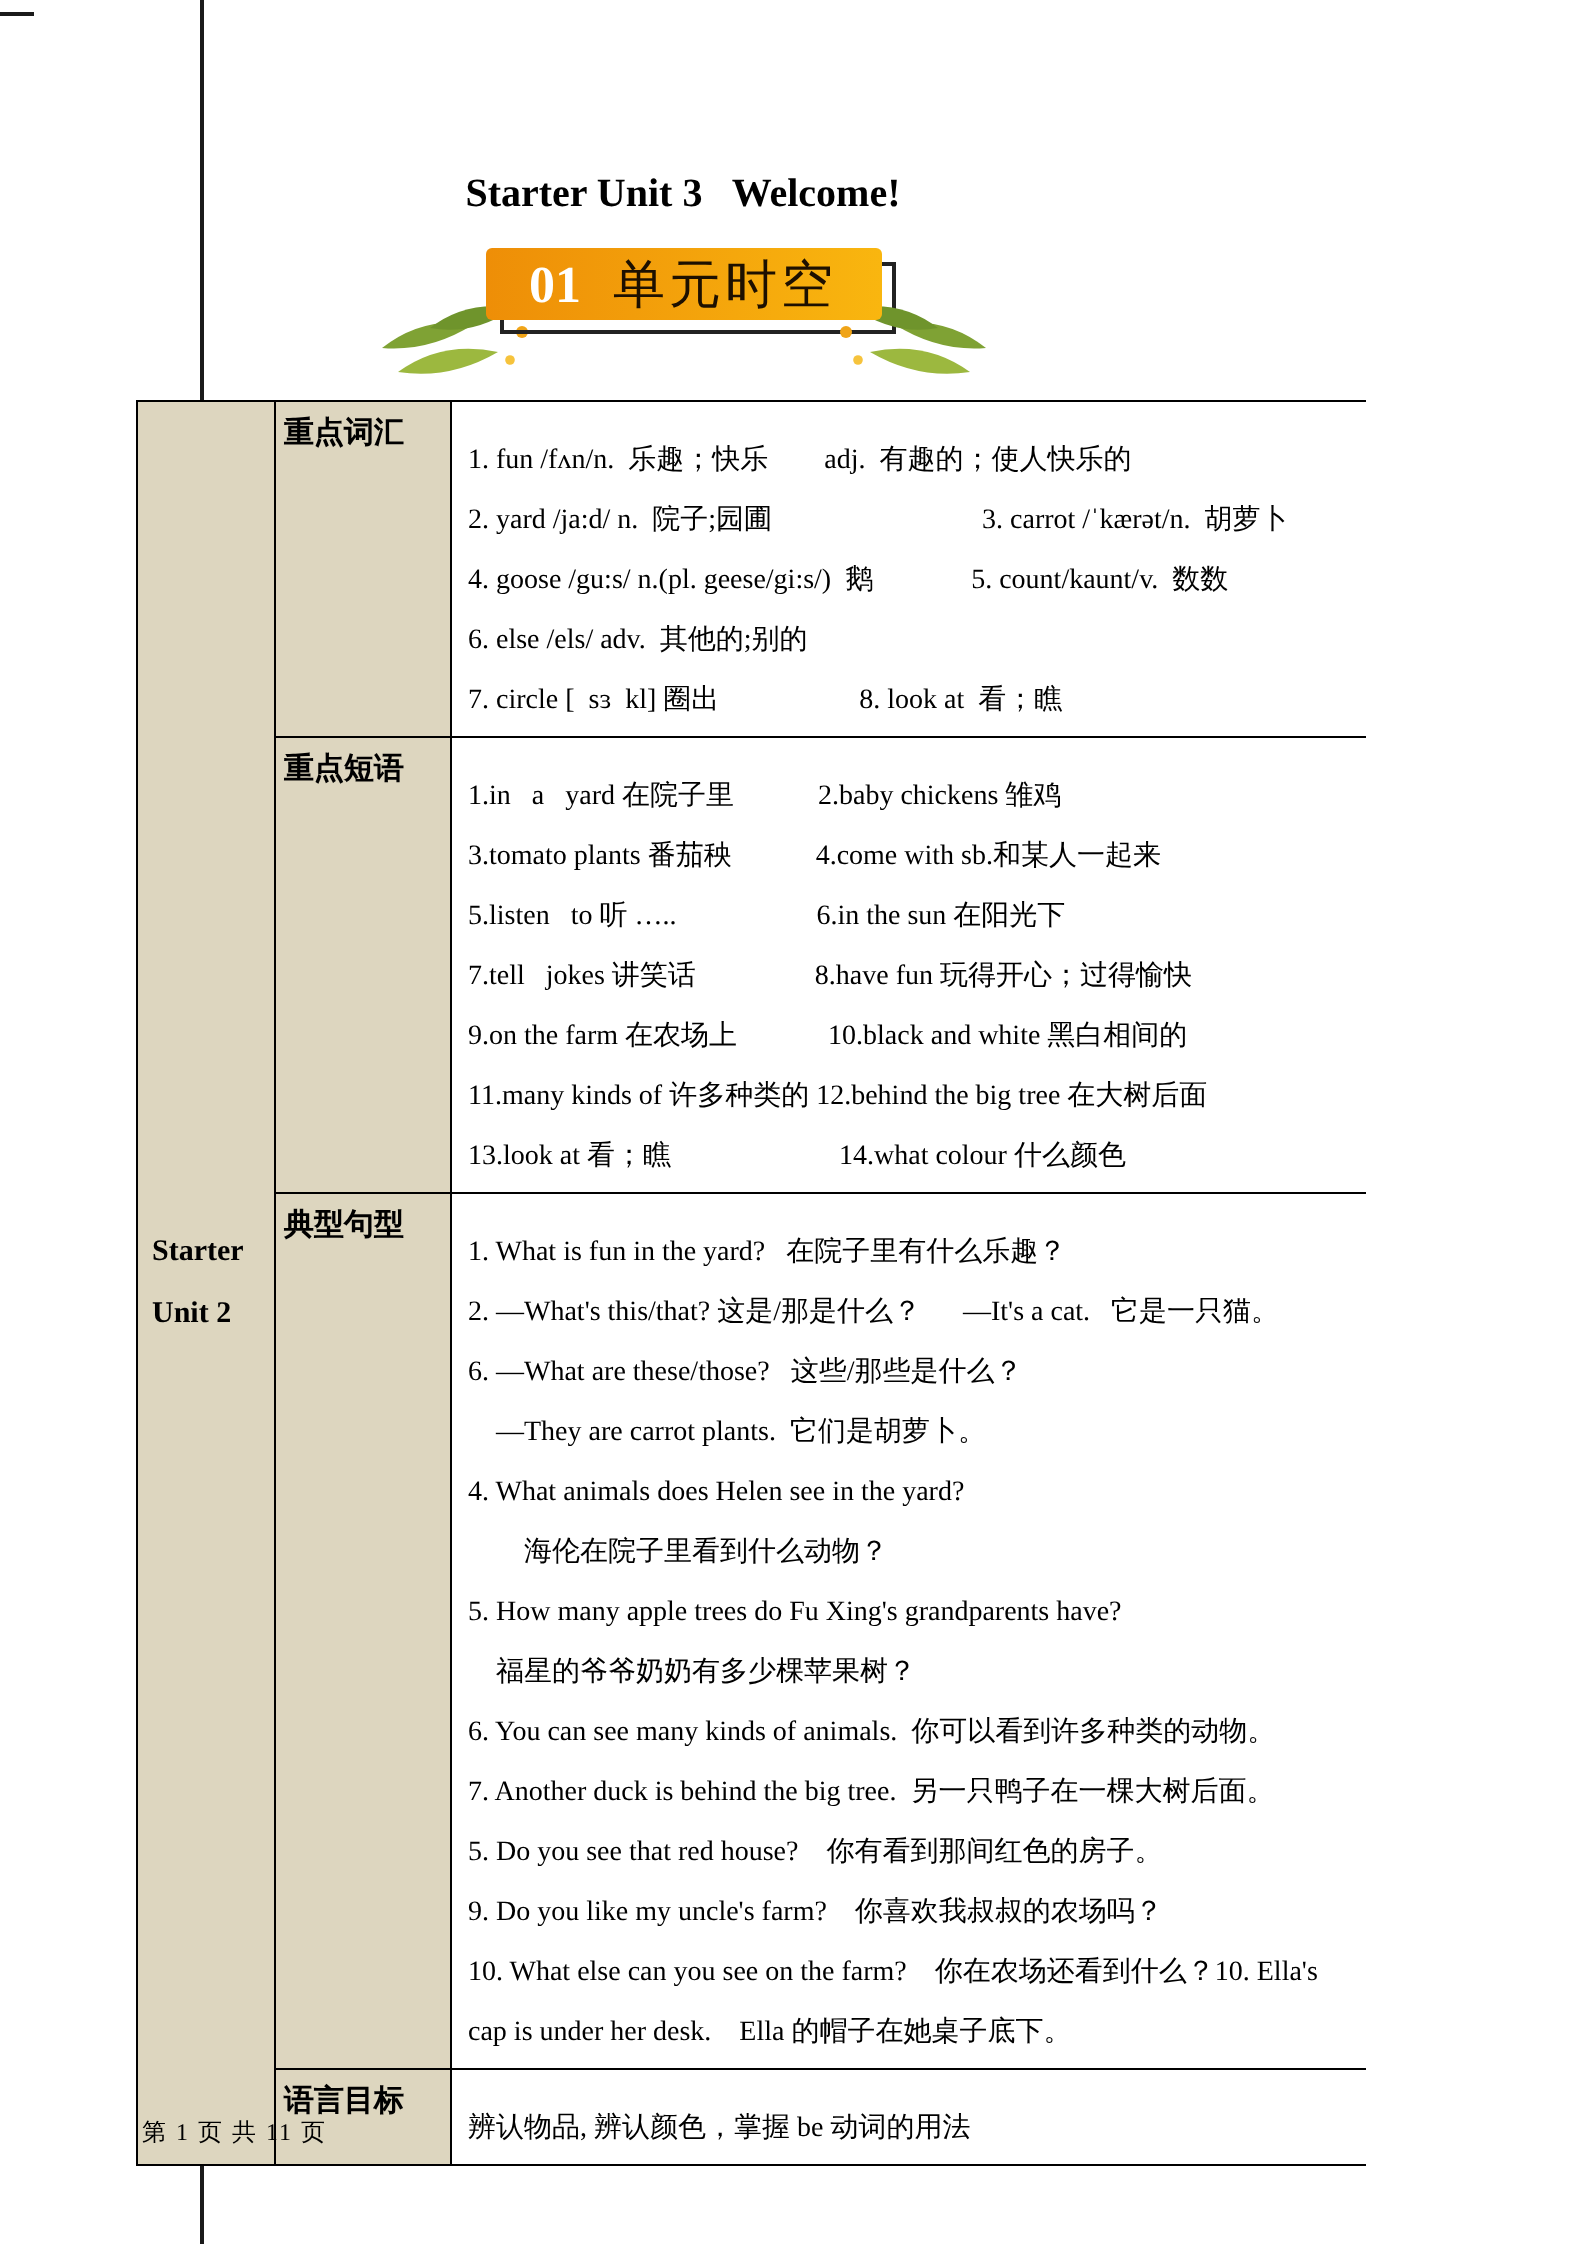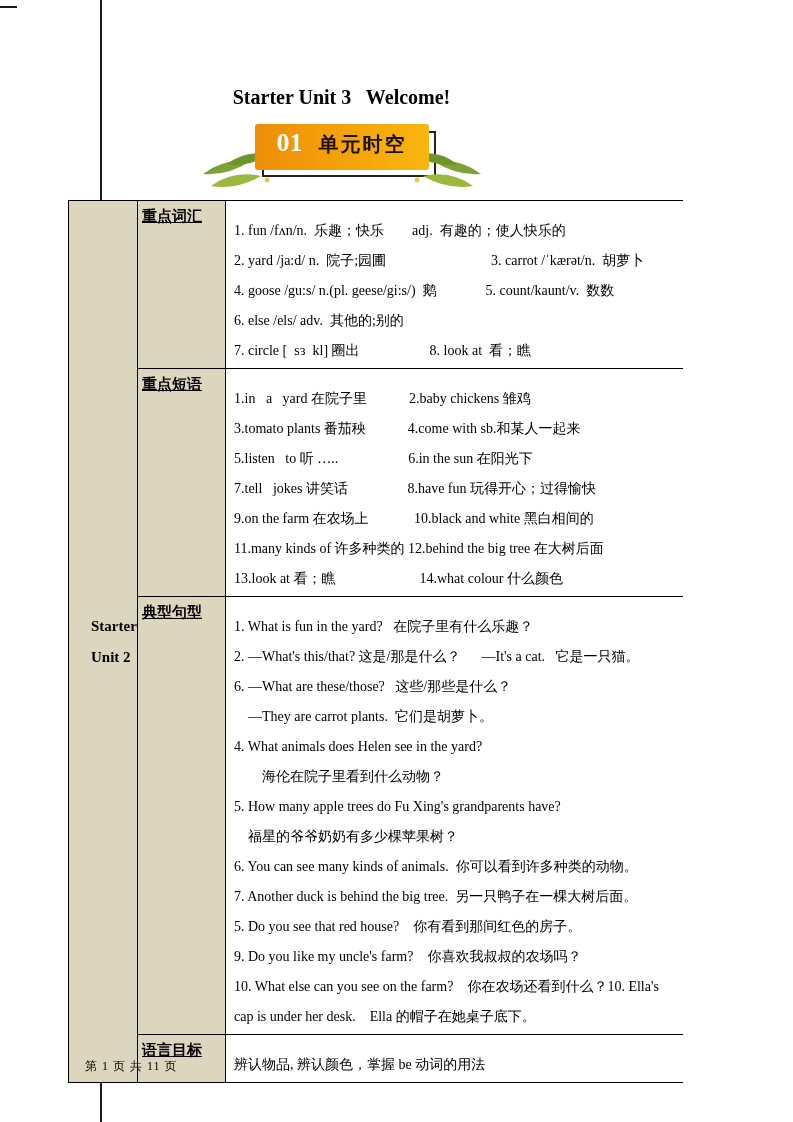--- a/index.html
+++ b/index.html
@@ -33,52 +33,52 @@
   .leaves.left-leaves  { margin-right: -26px; }
   .leaves.right-leaves { margin-left: -26px; transform: scaleX(-1); }
   .badge { position: relative; flex: 0 0 auto; }
   .badge-frame {
     position: absolute; left: 7px; top: 7px; width: 100%; height: 100%;
     border: 2px solid #222; background: transparent; z-index: 0;
   }
   .badge-face {
     position: relative; z-index: 1;
     background: linear-gradient(90deg, #ee8e07, #f9b60f);
-    padding: 6px 22px 14px; border-radius: 3px;
+    padding: 6px 22px 4px; border-radius: 3px;
     display: flex; align-items: baseline; gap: 16px;
   }
   .badge-num { color: #ffffff; font-size: 26px; font-weight: bold; line-height: 1; }
-  .badge-label { color: #1d1000; font-size: 20px; font-weight: bold; line-height: 1; letter-spacing: 2px; }
+  .badge-label { color: #1d1000; font-size: 26px; font-weight: normal; line-height: 1; letter-spacing: 2px; }
 
   table.study-table {
     position: absolute; left: 68px; top: 200px; width: 657px;
     border-collapse: collapse; table-layout: fixed; background: #fff; z-index: 1;
   }
   .study-table td { border: 1px solid #000; }
   .unit-cell {
     width: 69px; background: #ddd6bf; vertical-align: middle;
-    padding-left: 22px; font-weight: bold; font-size: 15px;
+    padding-left: 7px; font-weight: bold; font-size: 15px;
   }
   .unit-cell div { line-height: 31px; }
   .label-cell {
     width: 88px; background: #ddd6bf; vertical-align: top;
-    padding: 6px 4px; font-weight: bold; font-size: 15px; text-decoration: underline;
+    padding: 6px 4px; font-weight: bold; font-size: 15px;
   }
   .content-cell {
     background: #fff; vertical-align: top;
     padding: 15px 4px 2px 8px; font-size: 14px;
   }
   .line { white-space: pre; line-height: 30px; overflow: hidden; }
   tr.r1 { height: 155px; }
   tr.r2 { height: 215px; }
   tr.r3 { height: 428px; }
   tr.r4 { height: 34px; }
 
   .footer {
-    position: absolute; left: 85px; top: 1058px;
+    position: absolute; left: 71px; top: 1058px;
     font-size: 12px; letter-spacing: 1px; z-index: 1;
   }
 </style>
 </head>
 <body>
 
 <div class="page">
 
   <div class="vline left"></div>
   <div class="vline right"></div>

